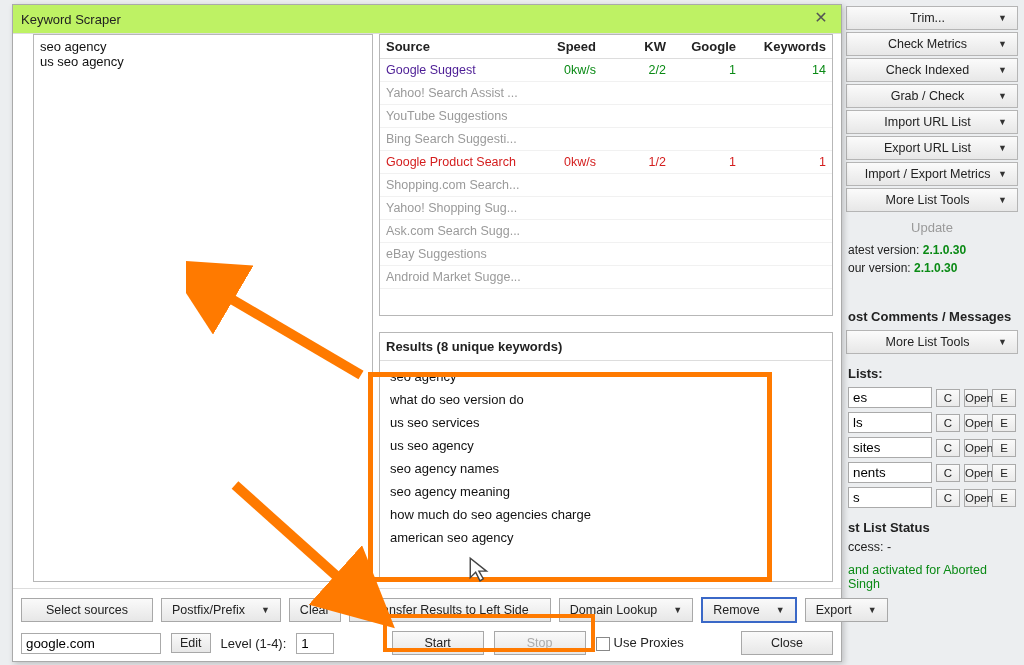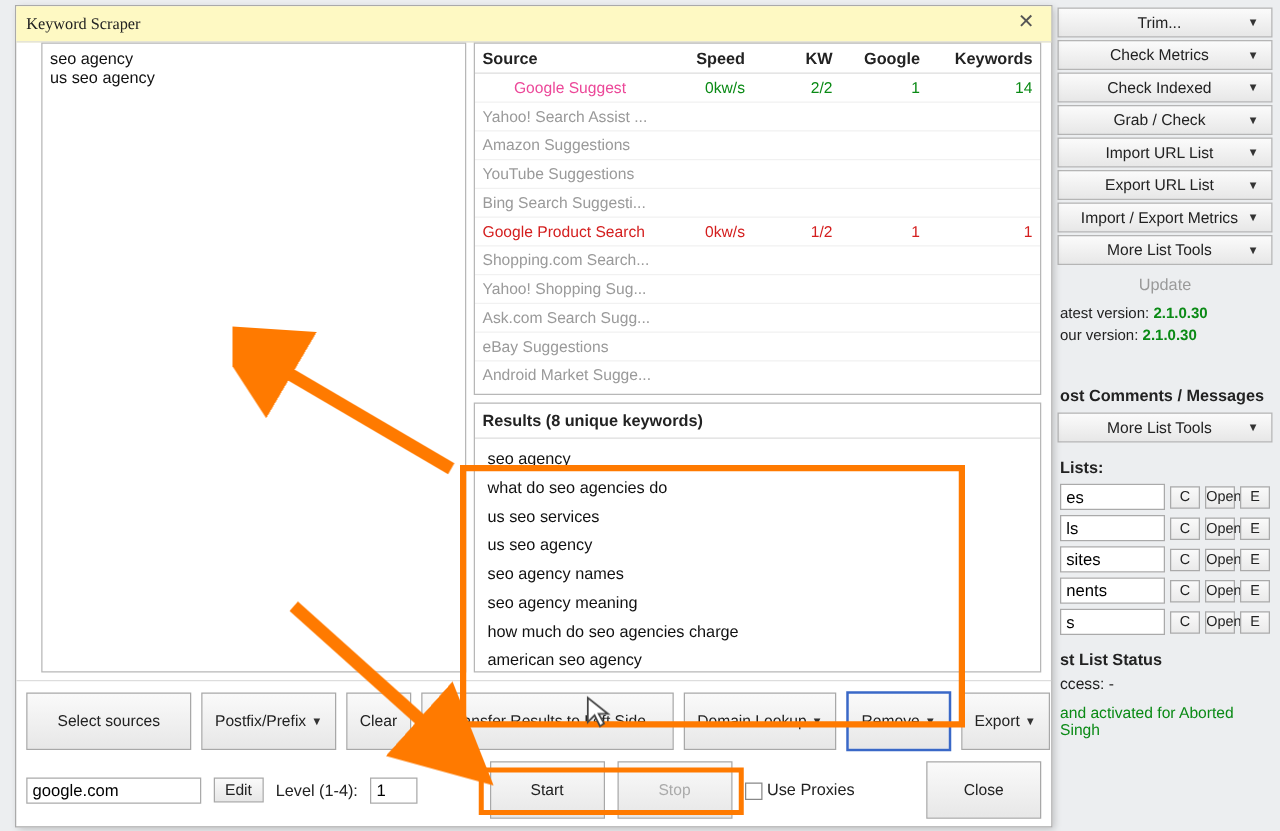--- a/index.html
+++ b/index.html
@@ -1,53 +1,53 @@
 <!DOCTYPE html>
 <html><head>
 <meta charset="utf-8">
 <style>
 html,body{margin:0;padding:0;font-family:"Segoe UI",Tahoma,Arial,sans-serif;font-size:13px;color:#222;background:#e8e8e8;-webkit-user-select:none;user-select:none;}
 .app{position:relative;width:1024px;height:665px;overflow:hidden;background:#eceef0;}
 .modal{position:absolute;left:12px;top:4px;width:828px;height:656px;background:#fff;border:1px solid #aaa;box-shadow:2px 2px 6px rgba(0,0,0,.2);display:flex;flex-direction:column;}
-.titlebar{display:flex;align-items:center;justify-content:space-between;height:28px;padding:0 8px;border-bottom:1px solid #ddd;background:#fef9c3;font-family:Liberation Serif, serif;}
+.titlebar{display:flex;align-items:center;justify-content:space-between;height:28px;padding:0 8px;border-bottom:1px solid #ddd;background:#bef264;}
 .titlebar .title{font-weight:500;color:#222;}
 .titlebar .close{width:24px;height:20px;text-align:center;line-height:18px;font-size:16px;color:#555;cursor:pointer;}
 .topline{display:flex;align-items:center;justify-content:space-between;padding:6px 8px 4px 8px;font-size:13px;}
 .topline .left b{font-weight:700;}
 .topline .left a{color:#0645c7;text-decoration:underline;cursor:pointer;}
 .legend-block{font-size:12px;}
 .legend-block b{font-weight:700;}
 .c-completed{color:#0a8a15;}
 .c-error{color:#d41e1e;}
 .c-timeout{color:#e0780b;}
 .c-aborted{color:#2a7db5;}
 .c-active{color:#222;}
 .body{flex:1;display:flex;padding:0 8px 6px 20px;gap:6px;min-height:0;}
 .leftpane textarea{width:340px;height:100%;resize:none;padding:4px 6px;font-family:inherit;font-size:13px;color:#111;border:1px solid #b7b7b7;box-sizing:border-box;}
-.rightpane{flex:1;display:flex;flex-direction:column;min-width:0;gap:6px;}
+.rightpane{flex:1;display:flex;flex-direction:column;min-width:0;gap:16px;}
 .sourcebox{border:1px solid #b7b7b7;height:280px;overflow:hidden;position:relative;}
 .sourcehead,.sourcerow{display:grid;grid-template-columns:1fr 70px 70px 70px 90px;align-items:center;padding:4px 6px;}
 .sourcehead{background:#fff;font-weight:700;border-bottom:1px solid #ddd;}
 .sourcehead div:nth-child(n+2){text-align:right;}
 .sourcebody{overflow-y:scroll;height:248px;}
 .sourcerow{color:#9a9a9a;font-size:12.5px;border-bottom:1px solid #f1f1f1;}
 .sourcerow div:nth-child(n+2){text-align:right;}
 .sourcerow.completed{color:#0a8a15;}
-.sourcerow.completed div:first-child{color:#ec4899;text-align:center;}
+.sourcerow.completed div:first-child{color:#4c1d95;}
 .sourcerow.error{color:#d41e1e;}
 .sourcerow.error div:first-child{color:#d41e1e;}
 .resultsbox{border:1px solid #b7b7b7;flex:1;display:flex;flex-direction:column;min-height:0;}
 .resultshead{font-weight:700;padding:6px 6px;border-bottom:1px solid #ddd;}
 .resultsbody{flex:1;overflow:auto;padding:4px 0;}
 .resultsbody div{padding:4px 10px;color:#111;}
 .toolbar{display:flex;align-items:center;gap:8px;padding:8px 8px;border-top:1px solid #ddd;}
 .toolbar2{display:flex;align-items:center;gap:10px;padding:0 8px 6px 8px;}
-.btn{background:linear-gradient(#fafafa,#e7e7e7);border:1px solid #a8a8a8;padding:15px 10px;font-size:12.5px;cursor:pointer;white-space:nowrap;}
+.btn{background:linear-gradient(#fafafa,#e7e7e7);border:1px solid #a8a8a8;padding:4px 10px;font-size:12.5px;cursor:pointer;white-space:nowrap;}
 .btn.wide{min-width:110px;text-align:center;}
-.dropbtn{display:flex;align-items:center;gap:4px;}
+.dropbtn{display:flex;align-items:center;gap:16px;}
 .dropbtn .tri{font-size:9px;color:#333;}
 .btn.remove{border:2px solid #3a68c7;}
 .gap{flex:1;}
 .txtinput{width:130px;padding:2px 4px;border:1px solid #aaa;background:#fff;}
 .levelbox{width:28px;padding:2px 4px;border:1px solid #aaa;}
 .checkbox{width:12px;height:12px;border:1px solid #888;display:inline-block;vertical-align:middle;margin-right:4px;}
 
 
 .sidepanel{position:absolute;left:840px;top:0;width:184px;height:665px;background:#eceef0;padding-top:4px;}
 .sidepanel .sbtn{display:flex;align-items:center;justify-content:space-between;background:linear-gradient(#fbfbfb,#e7e7e7);border:1px solid #b5b5b5;margin:2px 6px;padding:4px 10px;font-size:12.5px;cursor:pointer;}
@@ -184,27 +184,20 @@
                 <div>14</div>
               </div>
               <div class="sourcerow ">
                 <div>Yahoo! Search Assist ...</div>
                 <div></div>
                 <div></div>
                 <div></div>
                 <div></div>
               </div>
               <div class="sourcerow ">
-                <div>Amazon Suggestions</div>
-                <div></div>
-                <div></div>
-                <div></div>
-                <div></div>
-              </div>
-              <div class="sourcerow ">
                 <div>YouTube Suggestions</div>
                 <div></div>
                 <div></div>
                 <div></div>
                 <div></div>
               </div>
               <div class="sourcerow ">
                 <div>Bing Search Suggesti...</div>
                 <div></div>
                 <div></div>
@@ -253,21 +246,21 @@
                 <div></div>
                 <div></div>
               </div>
             </div>
       </div>
 
       <div class="resultsbox">
         <div class="resultshead">Results (8 unique keywords)</div>
         <div class="resultsbody" id="resultsbody">
               <div>seo agency</div>
-              <div>what do seo agencies do</div>
+              <div>what do seo version do</div>
               <div>us seo services</div>
               <div>us seo agency</div>
               <div>seo agency names</div>
               <div>seo agency meaning</div>
               <div>how much do seo agencies charge</div>
               <div>american seo agency</div>
             </div>
       </div>
     </div>
   </div>

